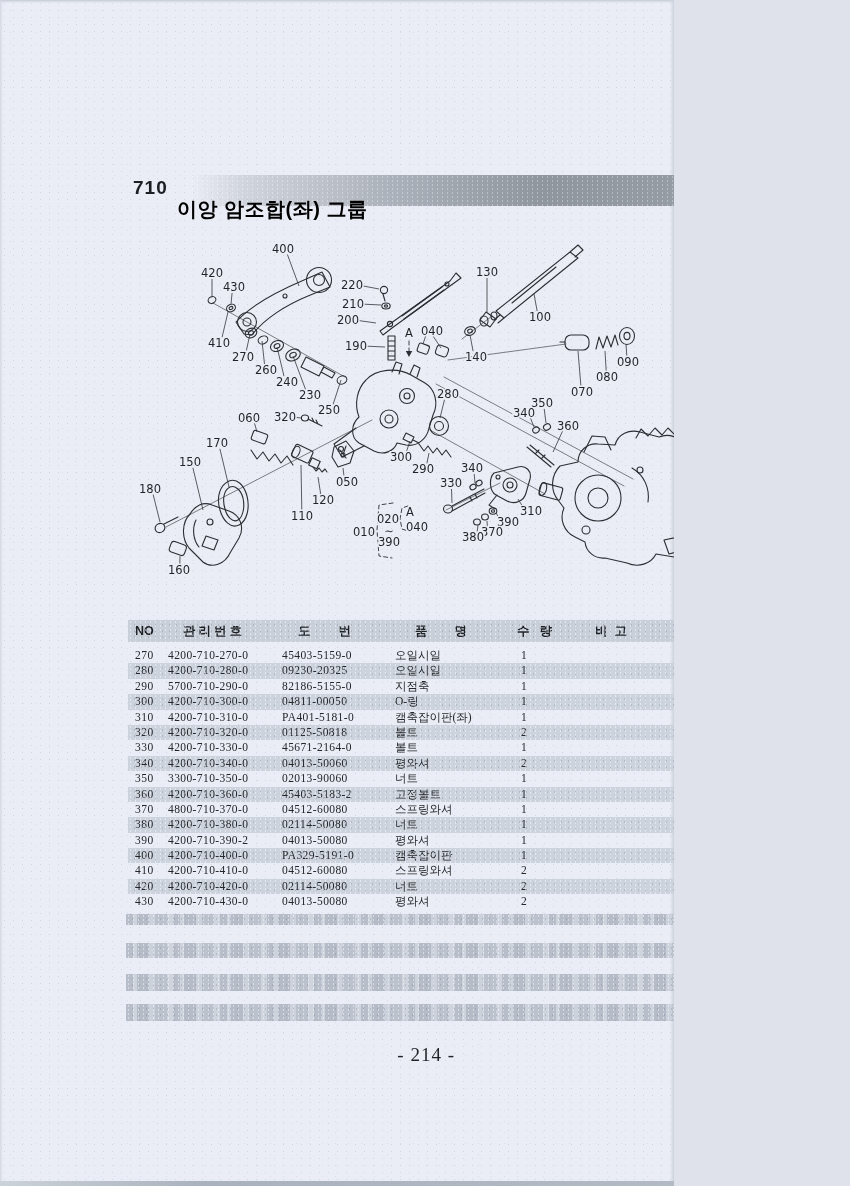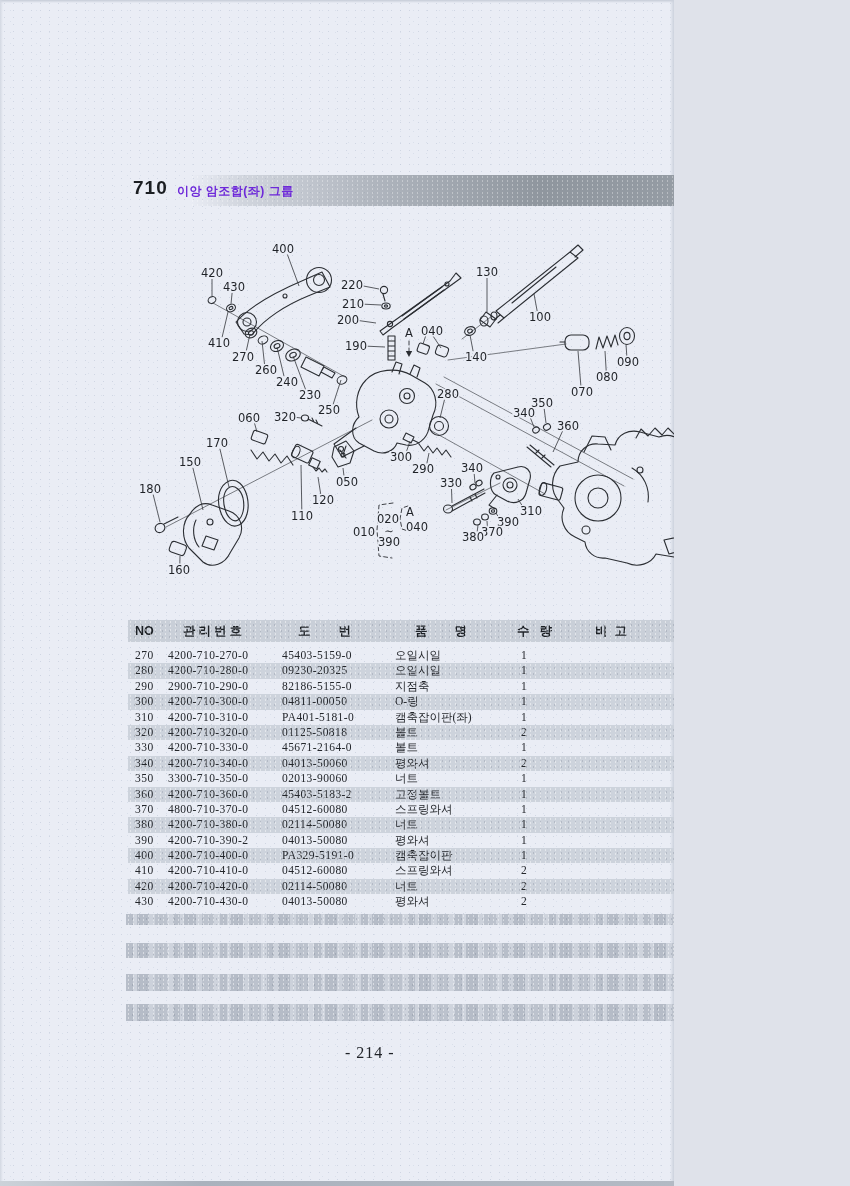--- a/index.html
+++ b/index.html
@@ -16,22 +16,22 @@
 
   
   .grp-bar{position:absolute;left:190px;top:175px;width:532px;height:31px;
         background:linear-gradient(90deg,rgba(150,157,166,0) 0%,rgba(150,157,166,.30) 10%,
                    rgba(148,155,164,.70) 36%,#8f969e 66%,#949ba3 88%,#9aa1a8 100%);}
   .grp-bar::after{content:"";position:absolute;inset:0;
         background-image:radial-gradient(rgba(255,255,255,.35) .6px,transparent 1px);
         background-size:5px 4px;}
   .section-no{position:absolute;left:133px;top:177px;font-family:"Liberation Sans",sans-serif;
         font-weight:bold;font-size:19px;letter-spacing:1px;color:#1b1e22;}
-  .grp-title{position:absolute;left:177px;top:183px;font-family:"Liberation Sans",sans-serif;
-        font-weight:bold;font-size:12px;letter-spacing:.5px;color:#6d28d9;z-index:2;}
+  .grp-title{position:absolute;left:177px;top:196px;font-family:"Liberation Sans",sans-serif;
+        font-weight:bold;font-size:20px;letter-spacing:.5px;color:#000000;z-index:2;}
 
   
   .diagram{position:absolute;left:118px;top:228px;}
   .ink{stroke:#2b2e33;fill:none;stroke-width:1.1;stroke-linecap:round;stroke-linejoin:round;}
   .thin{stroke-width:.7;opacity:.85;}
   .dash{stroke-dasharray:4 3;stroke-width:.9;}
   .leader{stroke:#33363b;stroke-width:.8;fill:none;}
   text.co{font-family:"DejaVu Sans",sans-serif;font-size:11.5px;fill:#1f2227;text-anchor:middle;
         paint-order:stroke;stroke:#eaedf5;stroke-width:3px;font-weight:500;}
 
@@ -52,22 +52,22 @@
   .cell{position:absolute;top:0;white-space:nowrap;}
   .c-no{left:7px;letter-spacing:.5px;} .c-mgmt{left:40px;letter-spacing:.4px;}
   .c-dwg{left:154px;letter-spacing:.4px;text-align:right;} .c-name{left:267px;} .c-qty{left:393px;}
 
   
   .noise{position:absolute;left:126px;width:588px;background-color:#d2d7e0;}
   .noise{background-image:repeating-linear-gradient(90deg,rgba(122,132,148,.30) 0 7px,rgba(122,132,148,.05) 7px 11px,
           rgba(122,132,148,.33) 11px 23px,rgba(122,132,148,.07) 23px 29px,rgba(122,132,148,.25) 29px 41px,rgba(122,132,148,.04) 41px 47px);}
   .n1{top:914px;height:11px;} .n2{top:943px;height:15px;} .n3{top:974px;height:17px;} .n4{top:1004px;height:17px;}
 
-  .pageno{position:absolute;left:345px;top:1044px;width:110px;text-align:left;
-        font-size:16px;letter-spacing:1px;color:#1f2227;}
+  .pageno{position:absolute;left:345px;top:1044px;width:110px;text-align:right;
+        font-size:19px;letter-spacing:1px;color:#1f2227;}
 </style>
 </head>
 <body>
 
 <div class="page">
   <div class="edge-top"></div>
   <div class="edge-left"></div>
   <div class="edge-right"></div>
   <div class="edge-bottom"></div>
 
@@ -321,21 +321,21 @@
         </div>
         <div class="trow shaded">
           <span class="cell c-no">280</span>
           <span class="cell c-mgmt">4200-710-280-0</span>
           <span class="cell c-dwg">09230-20325</span>
           <span class="cell c-name">오일시일</span>
           <span class="cell c-qty">1</span>
         </div>
         <div class="trow">
           <span class="cell c-no">290</span>
-          <span class="cell c-mgmt">2900-710-290-0</span>
+          <span class="cell c-mgmt">5700-710-290-0</span>
           <span class="cell c-dwg">82186-5155-0</span>
           <span class="cell c-name">지점축</span>
           <span class="cell c-qty">1</span>
         </div>
         <div class="trow shaded">
           <span class="cell c-no">300</span>
           <span class="cell c-mgmt">4200-710-300-0</span>
           <span class="cell c-dwg">04811-00050</span>
           <span class="cell c-name">O-링</span>
           <span class="cell c-qty">1</span>

